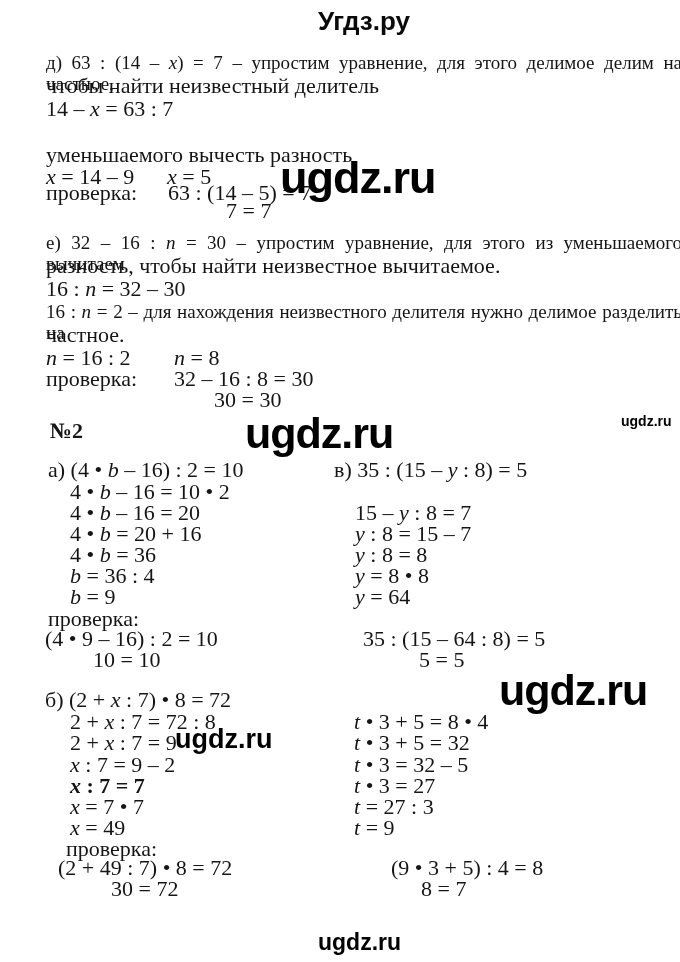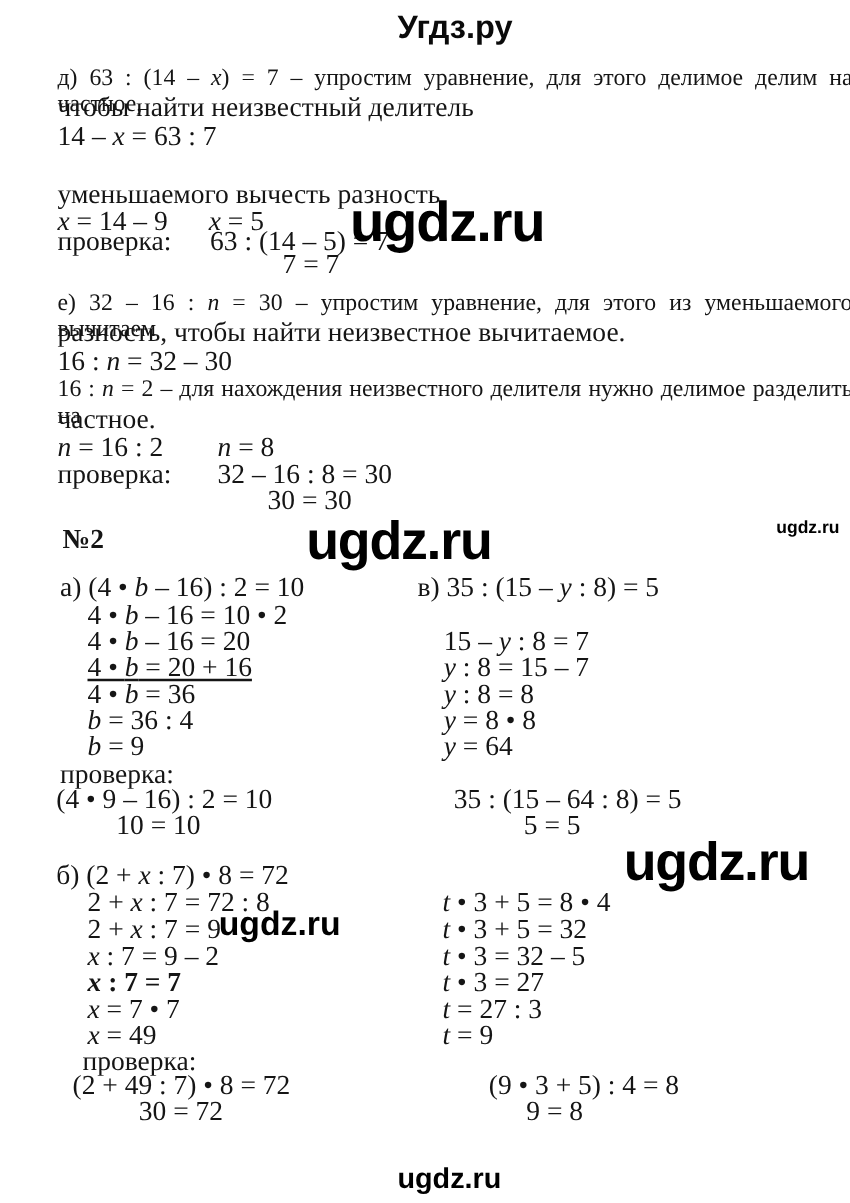--- a/index.html
+++ b/index.html
@@ -52,21 +52,21 @@
   <div class="line" style="left:150px; top:347px;"><i>n</i> = 8</div>
   <div class="line" style="left:22px; top:368px;">проверка:</div>
   <div class="line" style="left:150px; top:368px;">32 – 16 : 8 = 30</div>
   <div class="line" style="left:190px; top:389px;">30 = 30</div>
 
   <div class="line task-label" style="left:26px; top:420px;">№2</div>
 
   <div class="line" style="left:24px; top:459px;">а) (4 • <i>b</i> – 16) : 2 = 10</div>
   <div class="line" style="left:46px; top:481px;">4 • <i>b</i> – 16 = 10 • 2</div>
   <div class="line" style="left:46px; top:502px;">4 • <i>b</i> – 16 = 20</div>
-  <div class="line" style="left:46px; top:523px;text-decoration:underline;">4 • <i>b</i> = 20 + 16</div>
+  <div class="line" style="left:46px; top:523px;">4 • <i>b</i> = 20 + 16</div>
   <div class="line" style="left:46px; top:544px;">4 • <i>b</i> = 36</div>
   <div class="line" style="left:46px; top:565px;"><i>b</i> = 36 : 4</div>
   <div class="line" style="left:46px; top:586px;"><i>b</i> = 9</div>
   <div class="line" style="left:24px; top:608px;">проверка:</div>
   <div class="line" style="left:21px; top:628px;">(4 • 9 – 16) : 2 = 10</div>
   <div class="line" style="left:69px; top:649px;">10 = 10</div>
 
   <div class="line" style="left:310px; top:459px;">в) 35 : (15 – <i>y</i> : 8) = 5</div>
   <div class="line" style="left:331px; top:502px;">15 – <i>y</i> : 8 = 7</div>
   <div class="line" style="left:331px; top:523px;"><i>y</i> : 8 = 15 – 7</div>
@@ -87,21 +87,21 @@
   <div class="line" style="left:34px; top:857px;">(2 + 49 : 7) • 8 = 72</div>
   <div class="line" style="left:87px; top:878px;">30 = 72</div>
 
   <div class="line" style="left:330px; top:711px;"><i>t</i> • 3 + 5 = 8 • 4</div>
   <div class="line" style="left:330px; top:732px;"><i>t</i> • 3 + 5 = 32</div>
   <div class="line" style="left:330px; top:754px;"><i>t</i> • 3 = 32 – 5</div>
   <div class="line" style="left:330px; top:775px;"><i>t</i> • 3 = 27</div>
   <div class="line" style="left:330px; top:796px;"><i>t</i> = 27 : 3</div>
   <div class="line" style="left:330px; top:817px;"><i>t</i> = 9</div>
   <div class="line" style="left:367px; top:857px;">(9 • 3 + 5) : 4 = 8</div>
-  <div class="line" style="left:397px; top:878px;">9 = 8</div>
+  <div class="line" style="left:397px; top:878px;">8 = 7</div>
 
   <div class="wm" style="left:256px; top:155px; font-size:45px;">ugdz.ru</div>
   <div class="wm" style="left:221px; top:412px; font-size:43px;">ugdz.ru</div>
   <div class="wm" style="left:597px; top:414px; font-size:14px; letter-spacing:0;">ugdz.ru</div>
   <div class="wm" style="left:475px; top:669px; font-size:43px;">ugdz.ru</div>
   <div class="wm" style="left:151px; top:726px; font-size:27px; letter-spacing:0;">ugdz.ru</div>
   <div class="wm" style="left:294px; top:931px; font-size:23px; letter-spacing:0;">ugdz.ru</div>
 
 </div>
 

